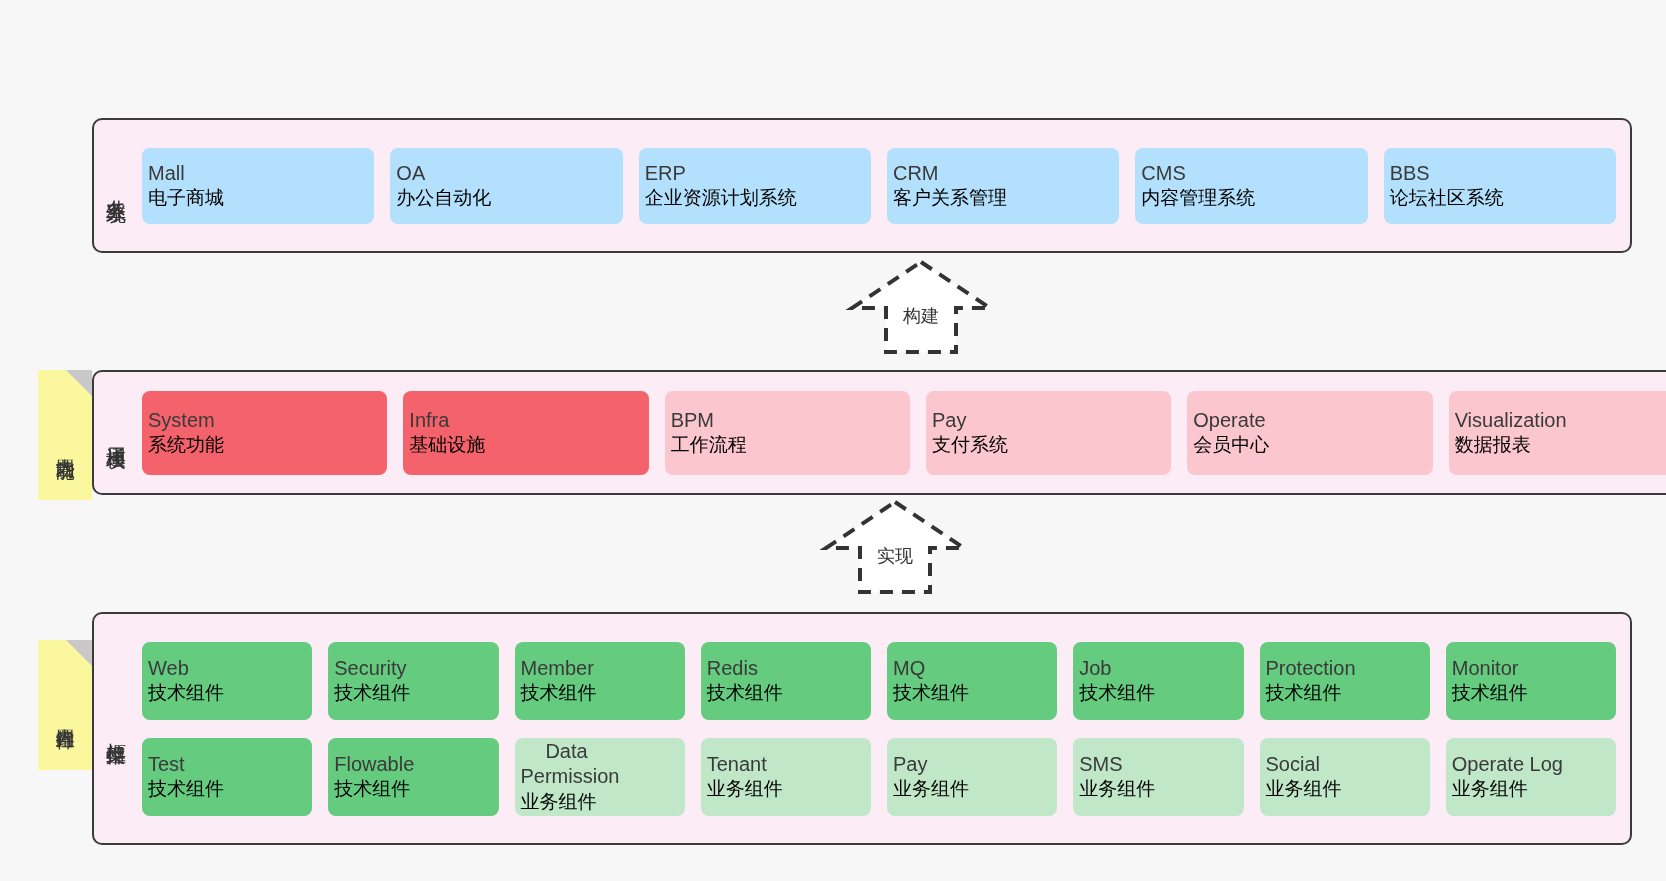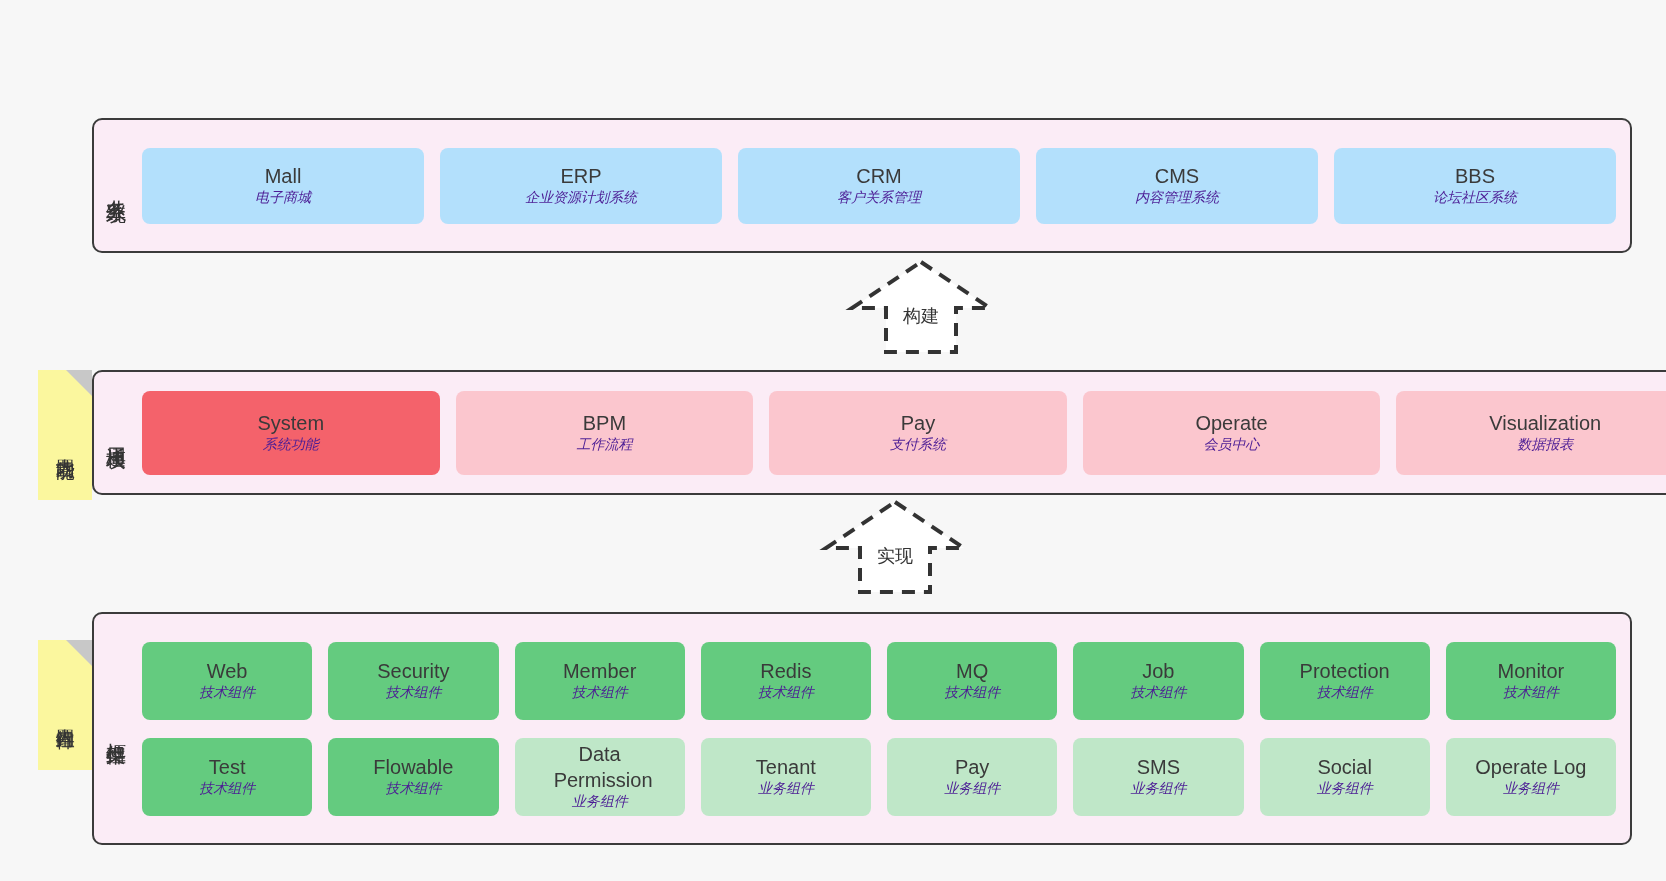--- a/index.html
+++ b/index.html
@@ -47,28 +47,28 @@
     gap: 16px;
     padding: 0 14px 0 4px;
   }
 
   
   .card {
     flex: 1 1 0;
     border-radius: 8px;
     display: flex;
     flex-direction: column;
-    align-items: center;
+    align-items: flex-start;
     justify-content: center;
     text-align: center;
     line-height: 1.28;
     padding: 4px 6px;
   }
   .card .en { font-size: 20px; color: #3a3a3a; }
-  .card .cn { font-size: 14px; color: #4c1d95; font-style: italic; }
+  .card .cn { font-size: 19px; color: #000000; }
 
   .card.blue        { background: #b3e0fc; height: 76px; }
   .card.red         { background: #f4626b; height: 84px; }
   .card.pink        { background: #fbc6ce; height: 84px; }
   .card.green       { background: #64cb7f; height: 78px; }
   .card.green-light { background: #bfe7c8; height: 78px; }
 
   
   .grid-body {
     flex: 1 1 auto;
@@ -129,20 +129,24 @@
 <body>
 
 <div class="canvas">
 
   <div class="layer" style="left:92px; top:118px; width:1540px; height:135px;">
     <div class="layer-title">业务系统</div>
     <div class="layer-body">
       <div class="card blue">
         <span class="en">Mall</span>
         <span class="cn">电子商城</span>
+      </div>
+      <div class="card blue">
+        <span class="en">OA</span>
+        <span class="cn">办公自动化</span>
       </div>
       <div class="card blue">
         <span class="en">ERP</span>
         <span class="cn">企业资源计划系统</span>
       </div>
       <div class="card blue">
         <span class="en">CRM</span>
         <span class="cn">客户关系管理</span>
       </div>
       <div class="card blue">
@@ -168,20 +172,24 @@
     <span>内置功能</span>
   </div>
 
   <div class="layer" style="left:92px; top:370px; width:1618px; height:125px;">
     <div class="layer-title">通用模块</div>
     <div class="layer-body">
       <div class="card red">
         <span class="en">System</span>
         <span class="cn">系统功能</span>
       </div>
+      <div class="card red">
+        <span class="en">Infra</span>
+        <span class="cn">基础设施</span>
+      </div>
       <div class="card pink">
         <span class="en">BPM</span>
         <span class="cn">工作流程</span>
       </div>
       <div class="card pink">
         <span class="en">Pay</span>
         <span class="cn">支付系统</span>
       </div>
       <div class="card pink">
         <span class="en">Operate</span>

